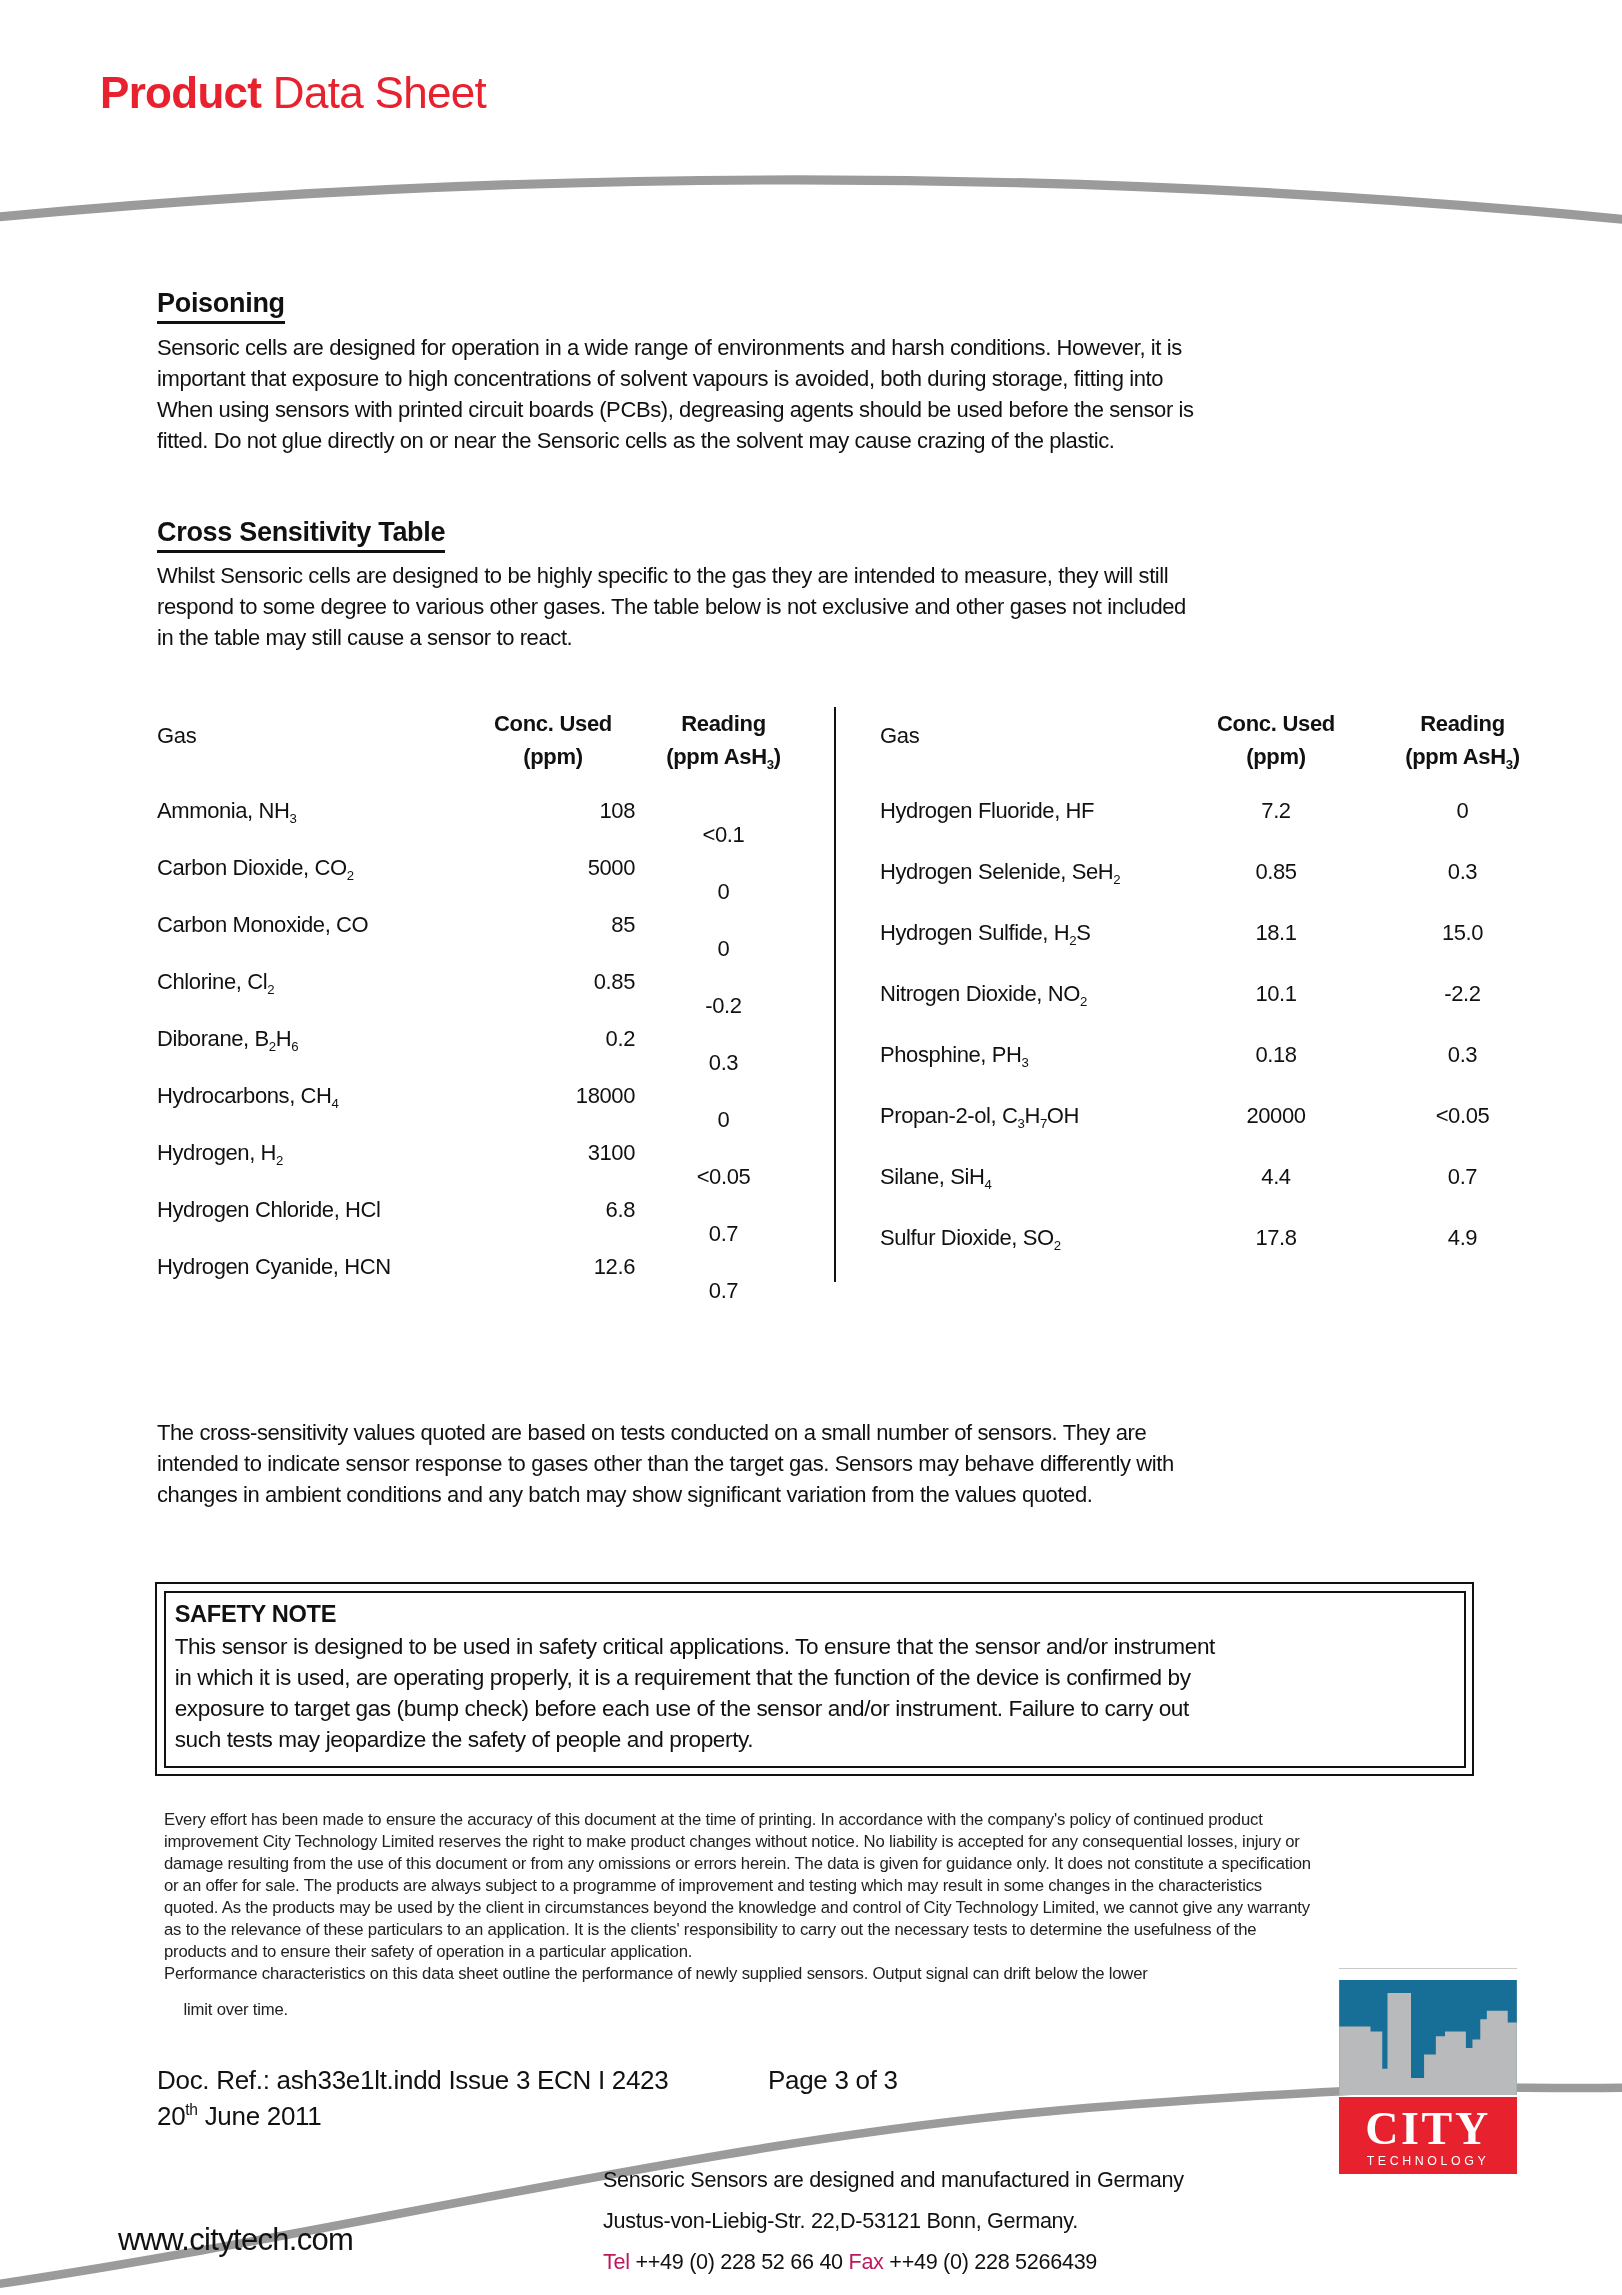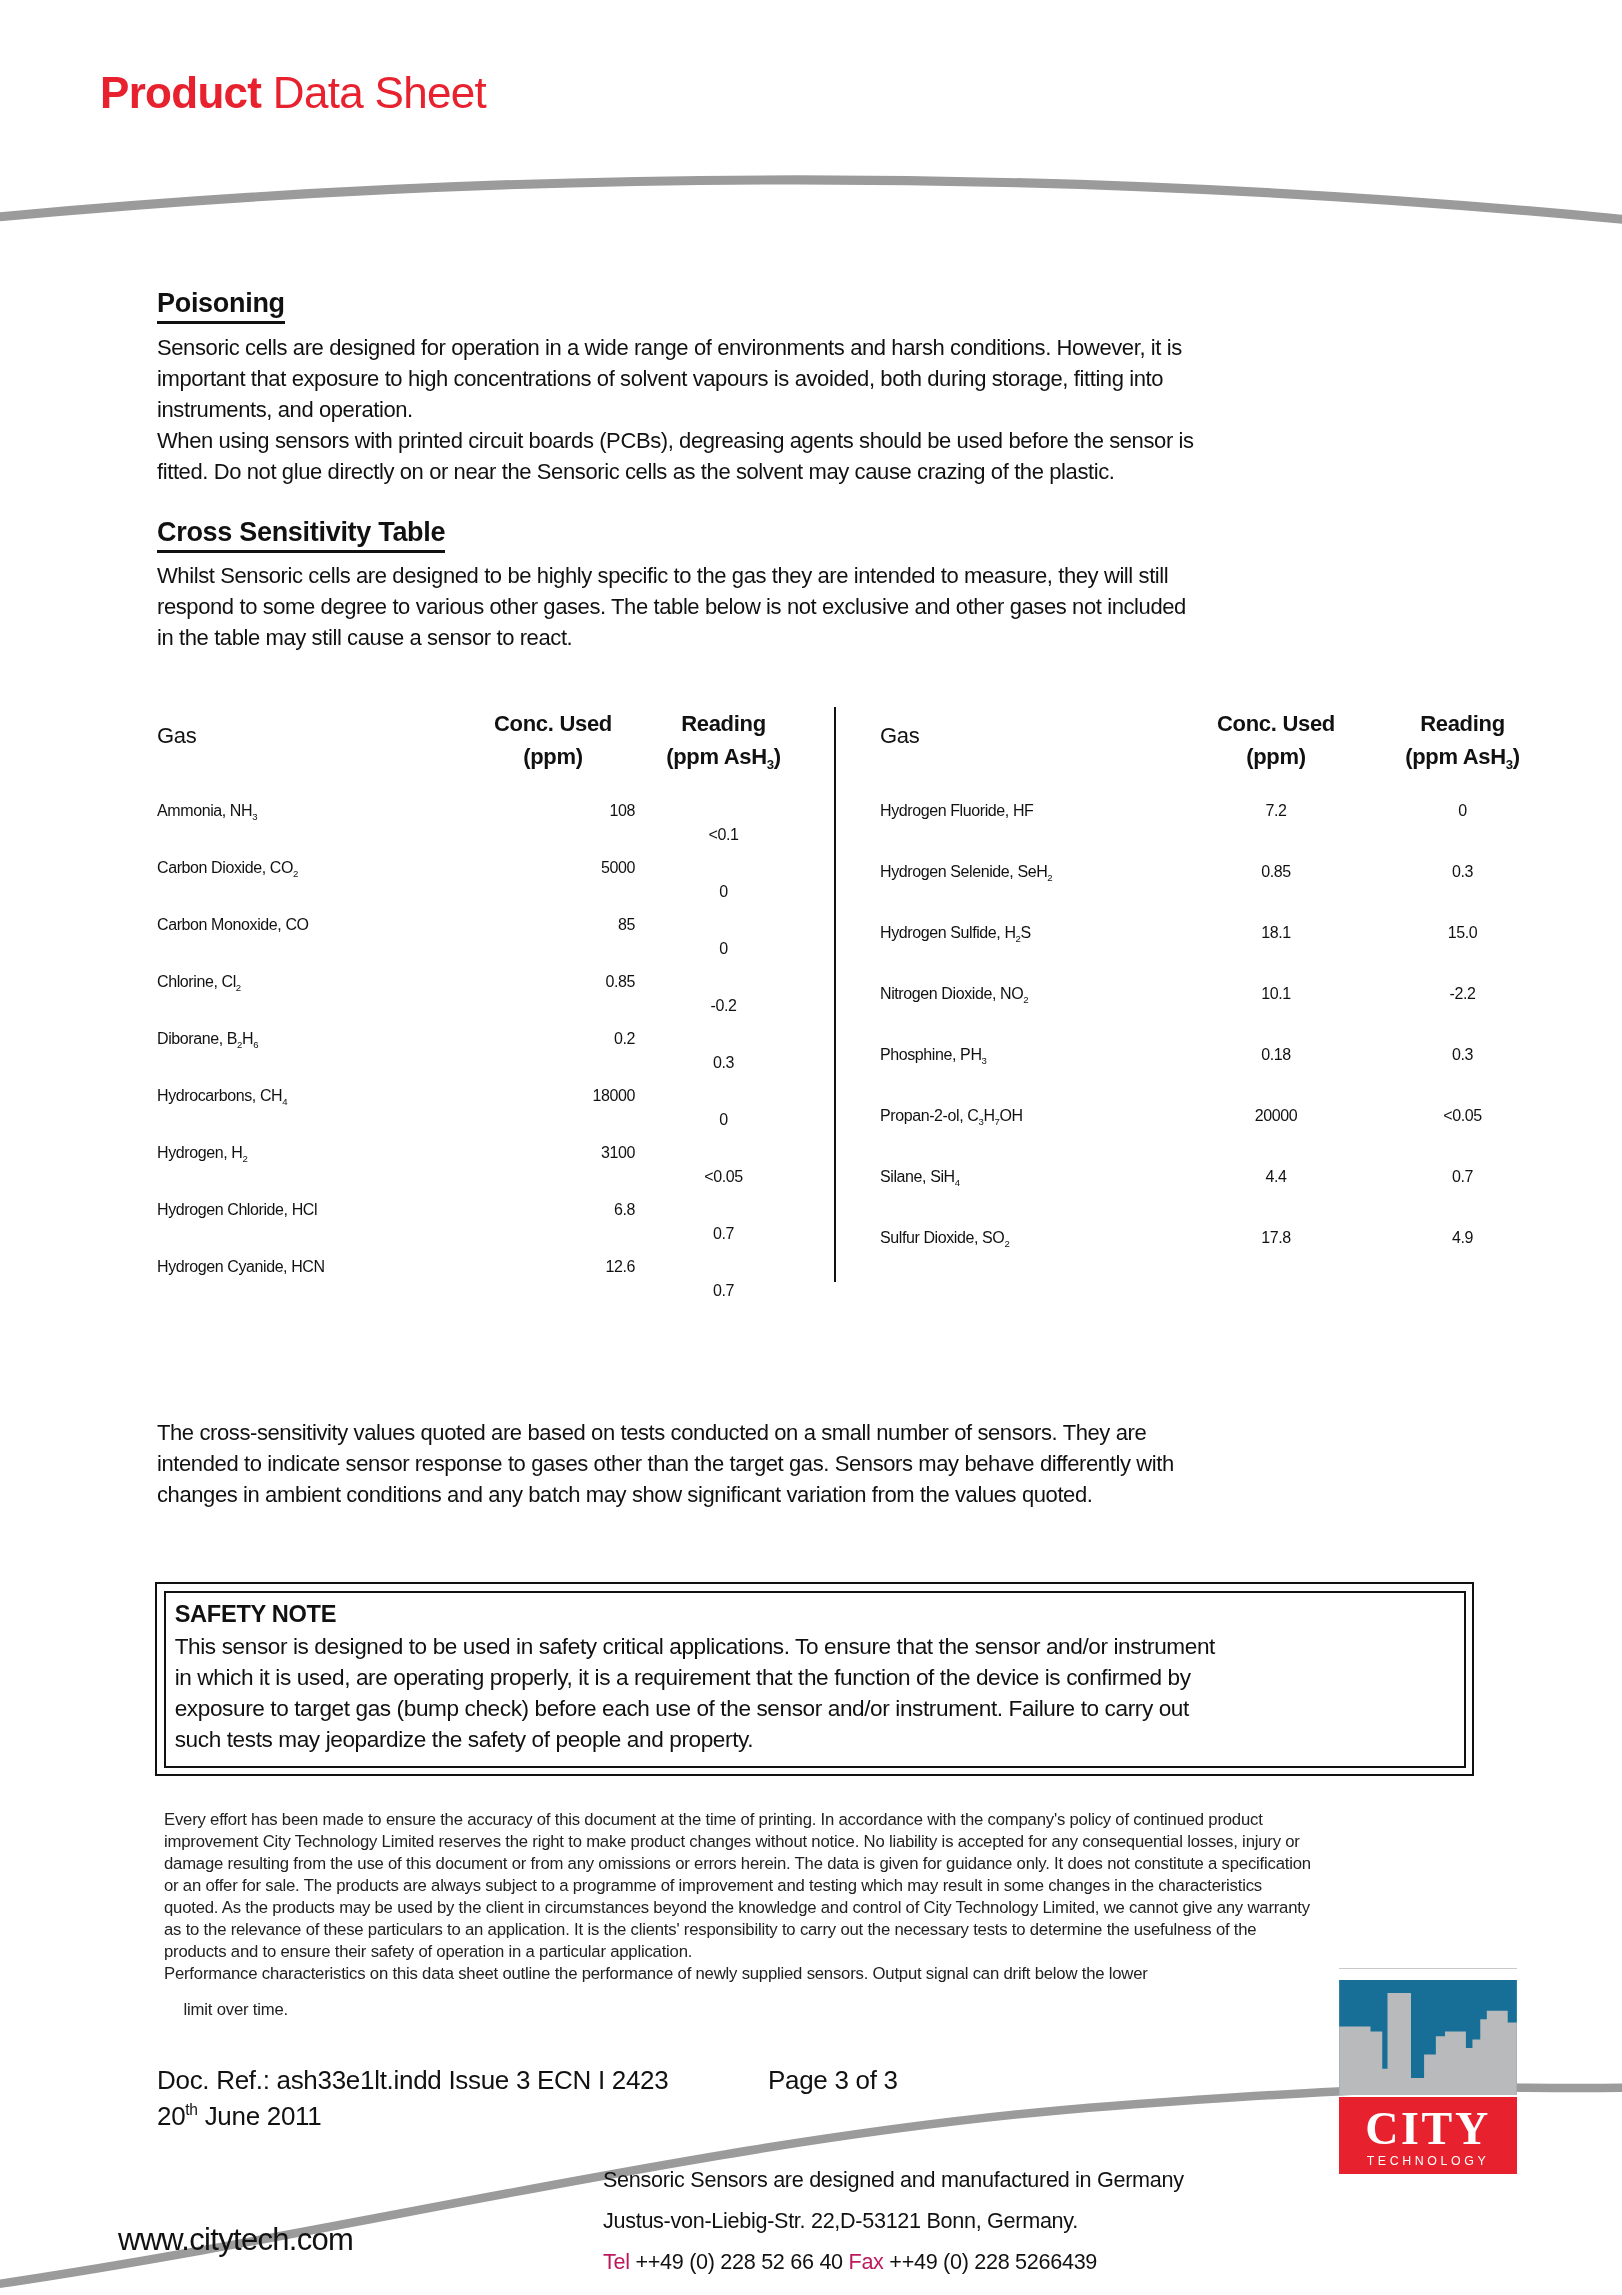--- a/index.html
+++ b/index.html
@@ -21,21 +21,21 @@
   .smallprint .line:last-child{margin-top:14.4px;padding-left:19.6px;}
 
   
   .gastable{position:absolute;}
   .gastable .hdr{position:absolute;top:0;left:0;}
   .gastable .hdr .gas-h{position:absolute;font-weight:normal;font-size:22px;letter-spacing:-0.3px;}
   .gastable .hdr .col-h{position:absolute;font-weight:bold;font-size:22px;letter-spacing:-0.3px;
                         text-align:center;line-height:33px;}
   .gastable .rows{position:absolute;left:0;}
   .grow{display:flex;align-items:center;}
-  .grow .cell{font-size:16px;letter-spacing:-0.4px;white-space:nowrap;}
+  .grow .cell{font-size:22px;letter-spacing:-0.4px;white-space:nowrap;}
   .t-left .grow{height:57px;}
   .t-right .grow{height:61px;}
   .t-left .cell.gas{width:314px;}
   .t-left .cell.conc{width:164px;text-align:right;}
   .t-left .cell.read{width:177px;text-align:center;margin-top:48px;}
   .t-right .cell.gas{width:301px;}
   .t-right .cell.conc{width:190px;text-align:center;}
   .t-right .cell.read{width:183px;text-align:center;}
   sub{font-size:60%;line-height:0;}
   sup{font-size:60%;}
@@ -83,21 +83,20 @@
     <div class="abs title" style="color:#e8212e;">
       <span class="b">Product</span><span> Data Sheet</span>
     </div>
 
     <div class="abs" style="left:157px;top:288px;">
       <span class="h2">Poisoning</span>
     </div>
     <div class="abs para" style="left:157px;top:332px;">
         <div class="line">Sensoric cells are designed for operation in a wide range of environments and harsh conditions. However, it is</div>
         <div class="line">important that exposure to high concentrations of solvent vapours is avoided, both during storage, fitting into</div>
-        <div class="line">instruments, and operation.</div>
         <div class="line">When using sensors with printed circuit boards (PCBs), degreasing agents should be used before the sensor is</div>
         <div class="line">fitted. Do not glue directly on or near the Sensoric cells as the solvent may cause crazing of the plastic.</div>
       </div>
 
     <div class="abs" style="left:157px;top:517px;">
       <span class="h2">Cross Sensitivity Table</span>
     </div>
     <div class="abs para" style="left:157px;top:560px;">
         <div class="line">Whilst Sensoric cells are designed to be highly specific to the gas they are intended to measure, they will still</div>
         <div class="line">respond to some degree to various other gases. The table below is not exclusive and other gases not included</div>

